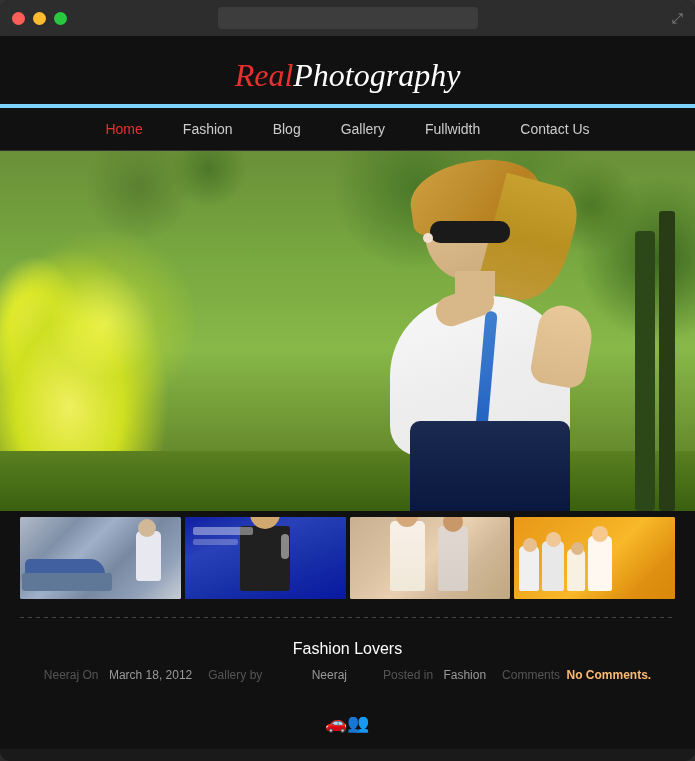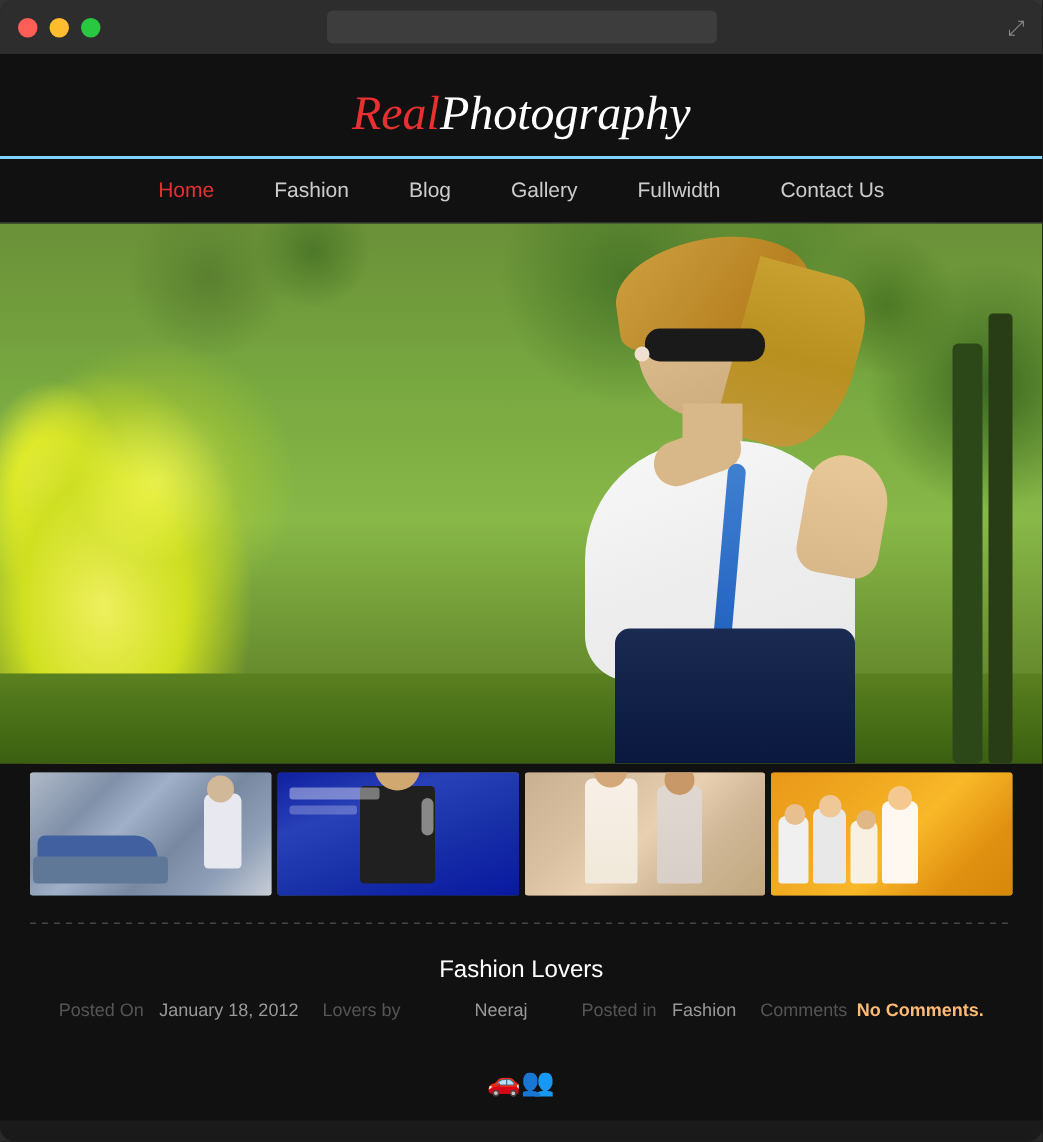--- a/index.html
+++ b/index.html
@@ -58,21 +58,21 @@
       font-size: 14px;
       cursor: pointer;
     }
     .site-content {
       background: #111;
     }
     .site-header {
       background: #111;
       text-align: center;
       padding: 20px 16px 10px;
-      border-bottom: 2px solid #7dd3fc;
+      border-bottom: 4px solid #7dd3fc;
     }
     .logo {
       font-size: 32px;
       margin-bottom: 0;
       line-height: 1.2;
     }
     .logo-real {
       font-family: 'Georgia', cursive;
       color: #e83030;
       font-style: italic;
@@ -320,25 +320,25 @@
         </div>
       </div>
     </div>
 
     <div class="divider-dots"></div>
 
     <div class="post-info">
       <h2 class="post-title">Fashion Lovers</h2>
       <div class="post-meta">
         <span>
-          <span style="color: rgb(85, 85, 85); margin-right: 3px;">Posted On</span>
-          <a href="#" style="color: rgb(153, 153, 153); margin-left: 4px;">January 18, 2012</a>
+          <span style="color: rgb(85, 85, 85); margin-right: 3px;">Neeraj On</span>
+          <a href="#" style="color: rgb(153, 153, 153); margin-left: 4px;">March 18, 2012</a>
         </span>
         <span>
-          <span style="color: rgb(85, 85, 85); margin-right: 3px;">Lovers by</span>
+          <span style="color: rgb(85, 85, 85); margin-right: 3px;">Gallery by</span>
           <a href="#" style="color: rgb(153, 153, 153); margin-left: 4px; padding-left: 39px;">Neeraj</a>
         </span>
         <span>
           <span style="color: rgb(85, 85, 85); margin-right: 3px; margin-left: 20px;">Posted in</span>
           <a href="#" style="color: rgb(153, 153, 153); margin-left: 4px;">Fashion</a>
         </span>
         <span>
           <span style="color: rgb(85, 85, 85); margin-right: 3px;">Comments</span>
           <span class="meta-value">No Comments.</span>
         </span>

